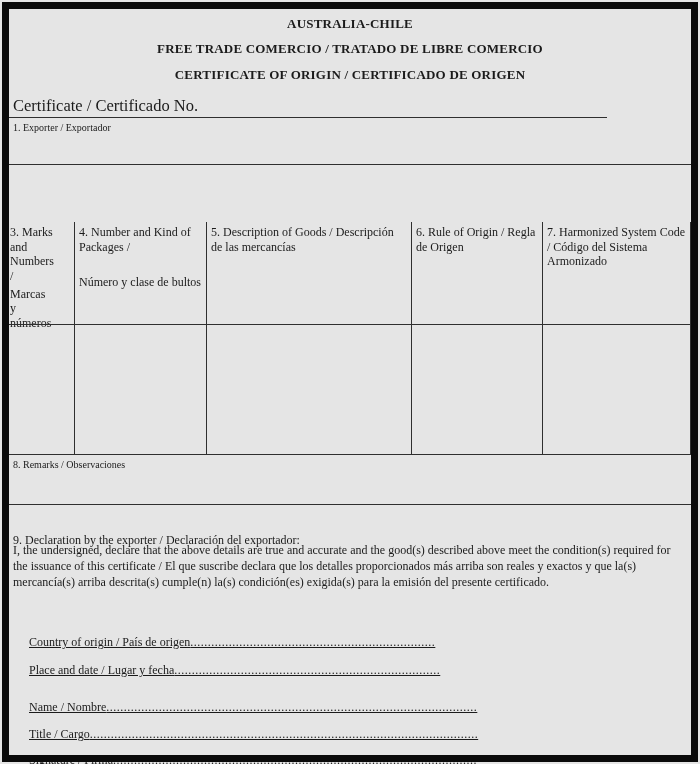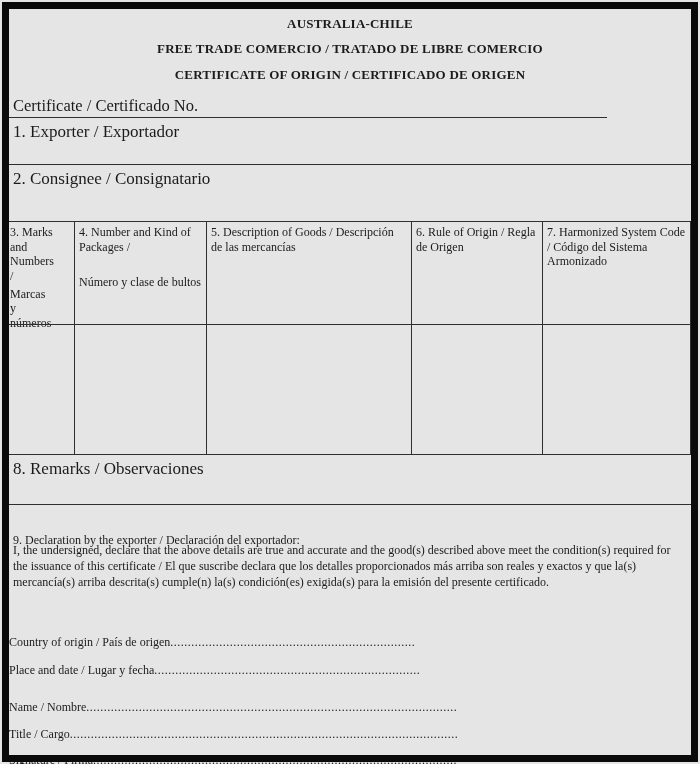--- a/index.html
+++ b/index.html
@@ -47,21 +47,21 @@
     box-sizing: border-box;
   }
   .certno span { position: absolute; left: 4px; bottom: 1px; }
 
   .rule-box {
     position: absolute;
     left: 9px;
     width: 682px;
     border-bottom: 1px solid #2f2f2f;
     box-sizing: border-box;
-    font-size: 17px;
+    font-size: 10px;
   }
   .rule-box .lbl { display: block; padding: 4px 0 0 4px; }
   .box-exporter  { top: 118px; height: 47px; }
   .box-consignee { top: 165px; height: 57px; }
   .box-remarks   { top: 455px; height: 50px; }
 
   
   .goods-table {
     position: absolute;
     left: 9px; top: 222px;
@@ -103,21 +103,21 @@
     box-sizing: border-box;
   }
   .decl-title { position: absolute; left: 4px; top: 28px; }
   .decl-body  {
     position: absolute;
     left: 4px; top: 37px;
     width: 668px;
     line-height: 1.35;
     margin: 0;
   }
-  .field { position: absolute; left: 0; white-space: nowrap; }
+  .field { position: absolute; left: 20px; white-space: nowrap; text-decoration: underline; }
   .f0 { top: 130px; }
   .f1 { top: 158px; }
   .f2 { top: 195px; }
   .f3 { top: 222px; }
   .f4 { top: 248px; }
   .field .dots { letter-spacing: 0.5px; }
 </style>
 </head>
 <body>
 
@@ -129,23 +129,20 @@
   <div class="title-line t3">CERTIFICATE OF ORIGIN / CERTIFICADO DE ORIGEN</div>
 
   <div class="certno">
     <span>Certificate / Certificado No.</span>
   </div>
 
   <div class="rule-box box-exporter">
     <span class="lbl">1. Exporter / Exportador</span>
   </div>
 
-  <div class="rule-box box-consignee">
-    <span class="lbl">2. Consignee / Consignatario</span>
-  </div>
 
   <div class="goods-table">
     <div class="gcol c3">
       <p>3. Marks
 and
 Numbers
 /</p>
       <p class="second">Marcas
 y
 números</p>

